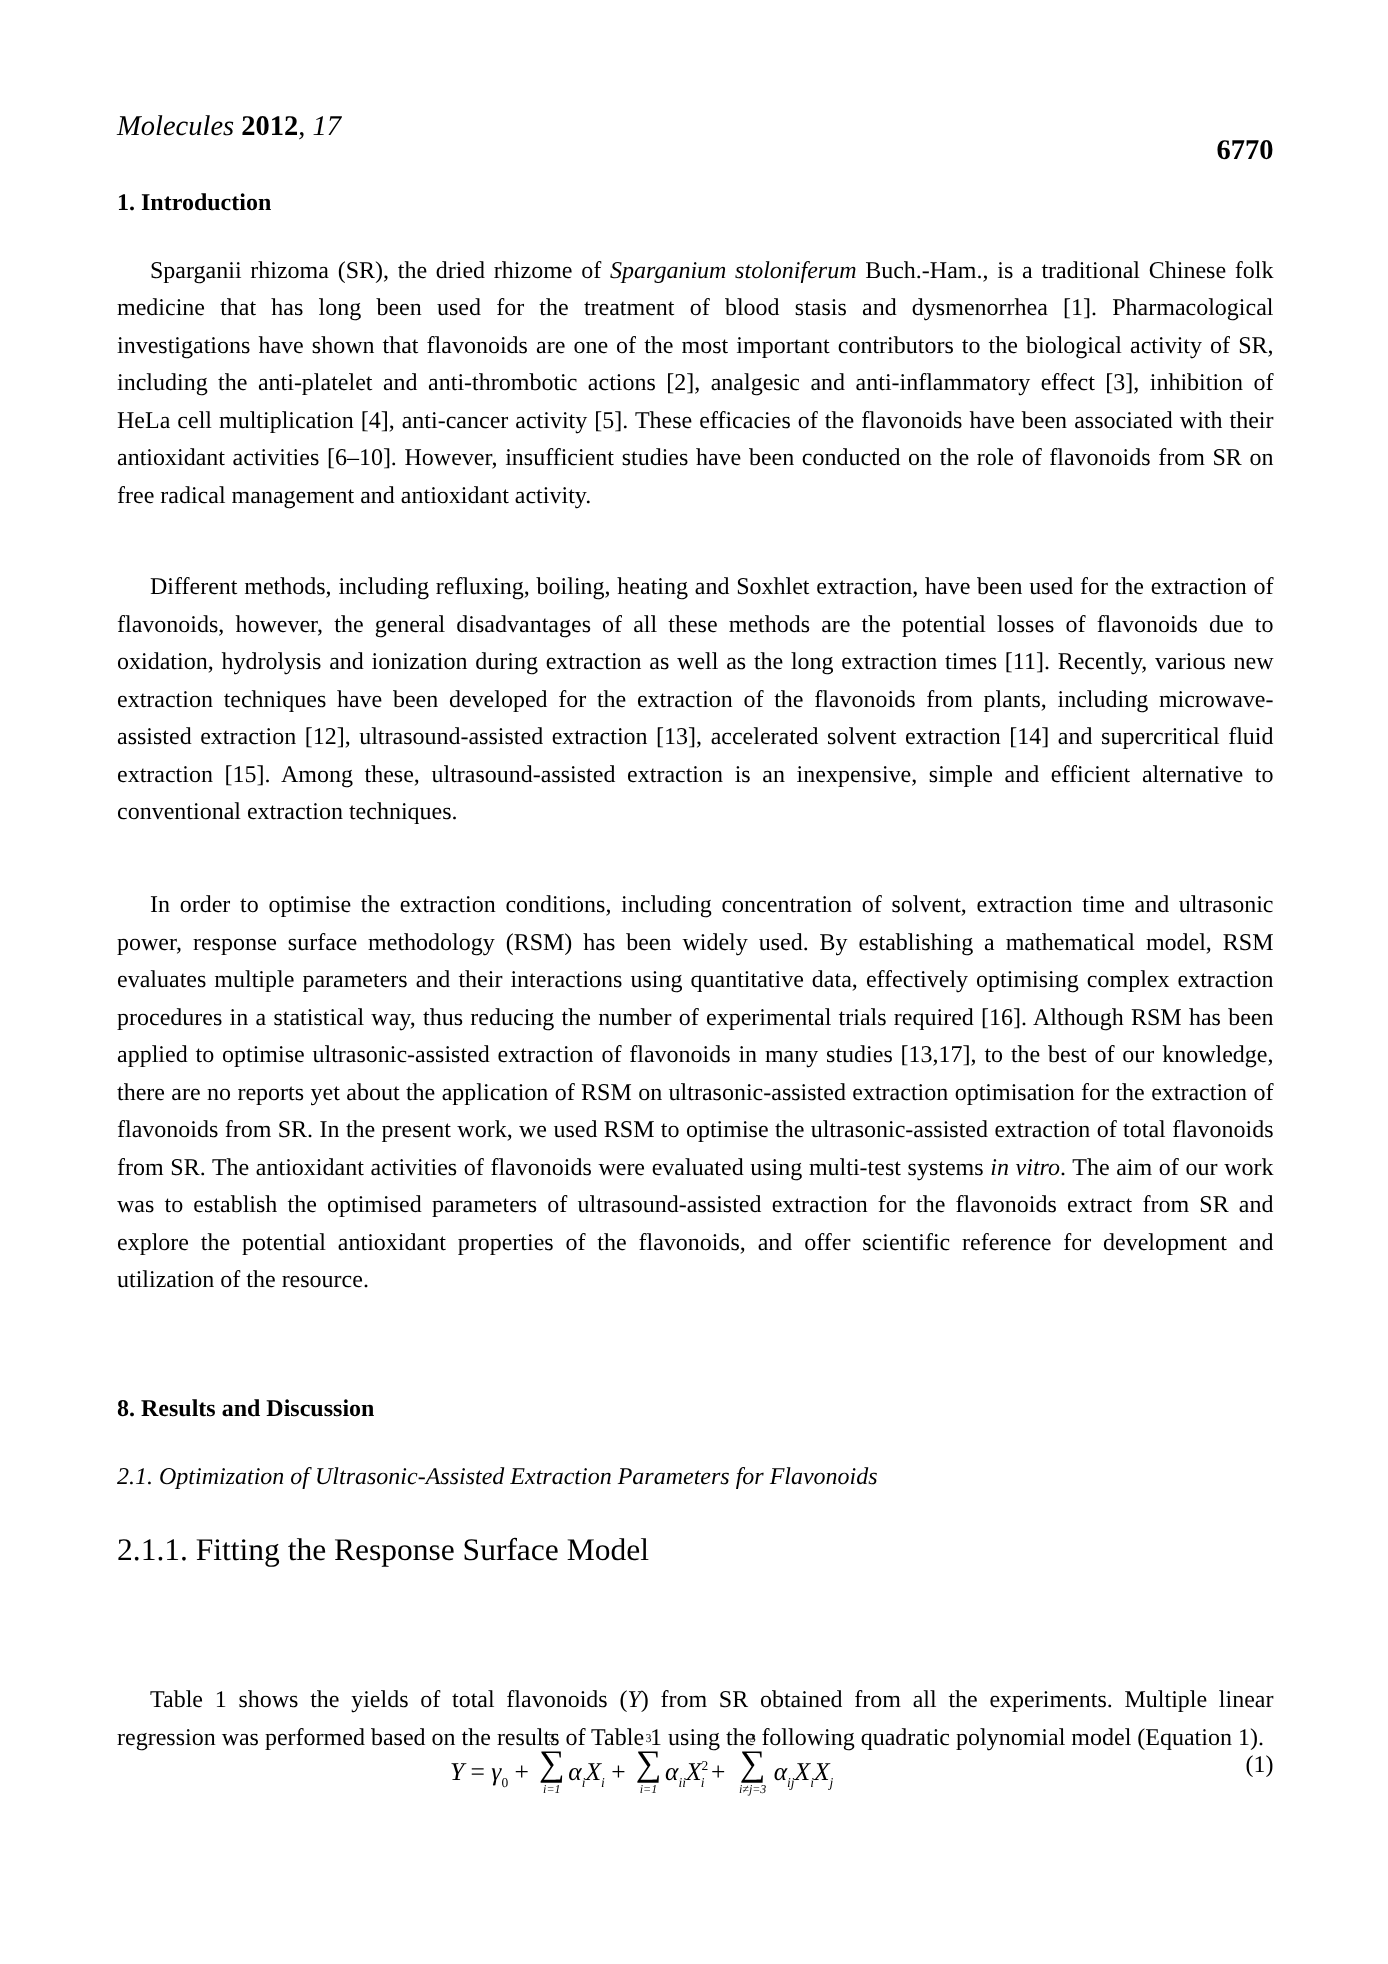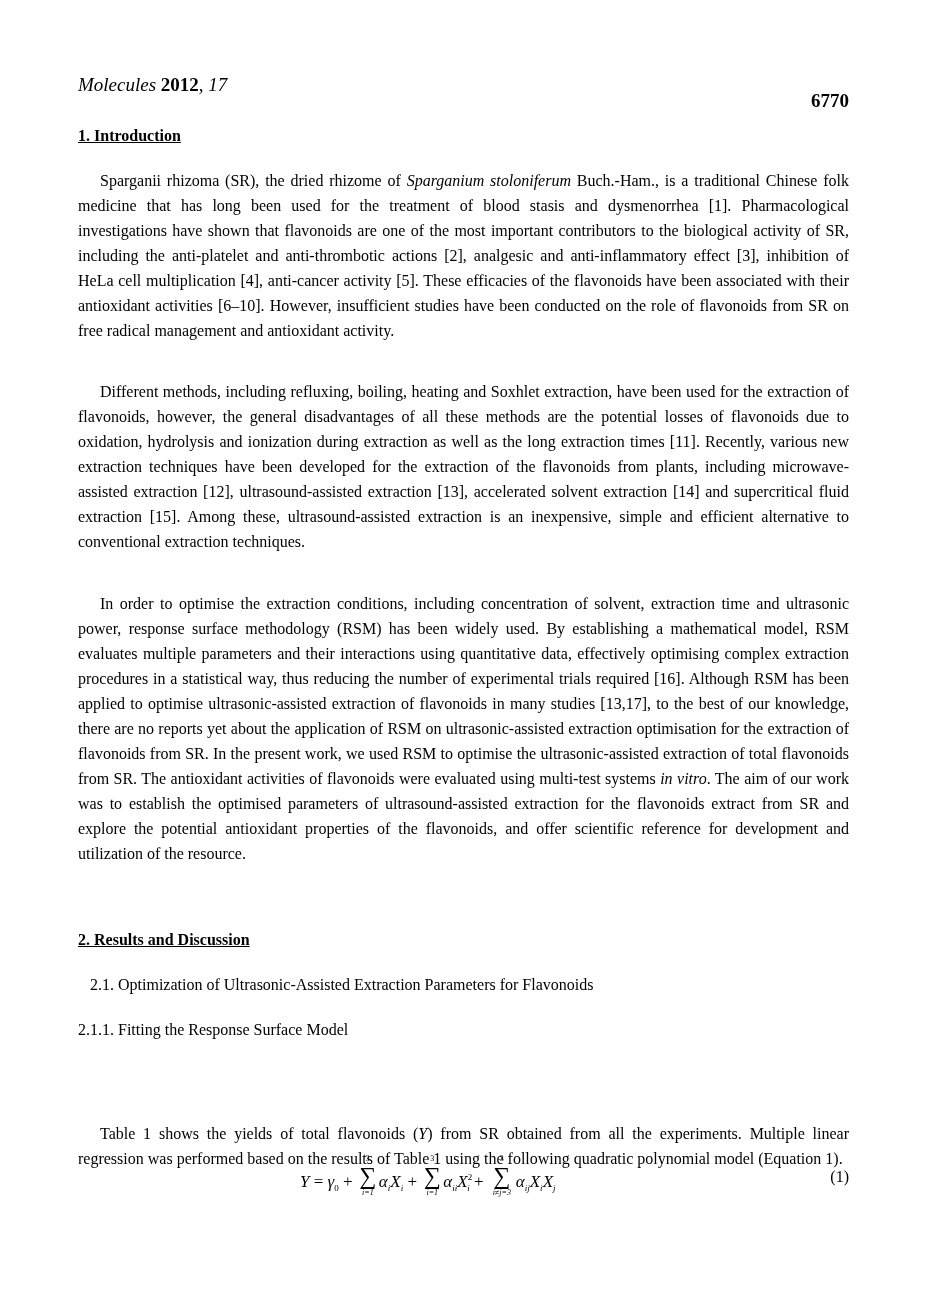--- a/index.html
+++ b/index.html
@@ -2,23 +2,23 @@
 <html><head>
 <meta charset="utf-8">
 <style>
   html, body { margin: 0; padding: 0; background: #ffffff; }
   body { width: 925px; height: 1309px; position: relative; overflow: hidden;
          font-family: "Liberation Serif", "DejaVu Serif", serif; color: #000; }
   .page { position: absolute; left: 78px; top: 0; width: 771px; }
   .header { position: absolute; top: 74px; left: 0; width: 771px; height: 20px; font-size: 19px; }
   .header .journal { position: absolute; left: 0; top: 0; }
   .header .pagenum { position: absolute; right: 0; top: 16px; font-weight: bold; }
-  .h1 { position: absolute; left: 0; font-size: 16px; font-weight: bold; text-decoration: underline; }
-  .h2 { position: absolute; left: 12px; font-size: 16px; }
-  .h3 { position: absolute; left: 0; font-size: 16px; }
+  .h1 { position: absolute; left: 0; font-size: 16px; font-weight: bold; }
+  .h2 { position: absolute; left: 0; font-size: 16px; font-style: italic; }
+  .h3 { position: absolute; left: 0; font-size: 21px; }
   .para { position: absolute; left: 0; width: 771px; font-size: 16px; line-height: 25px;
           text-align: justify; text-indent: 22px; margin: 0; }
   .para i { font-style: italic; }
   .equation { position: absolute; top: 1150px; left: 0; width: 771px; height: 50px; }
   .eq-body { position: absolute; left: 222px; top: 0; height: 50px; font-size: 17px; }
   .eq-num { position: absolute; right: 0; top: 18px; font-size: 16px; }
   .sum { display: inline-block; position: relative; text-align: center; width: 22px; vertical-align: middle; }
   .sum .top { position: absolute; top: -2px; left: 0; width: 100%; font-size: 8px; }
   .sum .sig { display: block; font-size: 24px; line-height: 24px; margin-top: 8px; }
   .sum .bot { display: block; font-size: 8px; line-height: 10px; }
@@ -36,21 +36,21 @@
   </div>
 
   <div class="h1" style="top:127px;">1. Introduction</div>
 
   <p class="para" style="top:168px;"><span>Sparganii rhizoma (SR), the dried rhizome of </span><i>Sparganium stoloniferum</i><span> Buch.-Ham., is a traditional Chinese folk medicine that has long been used for the treatment of blood stasis and dysmenorrhea [1]. Pharmacological investigations have shown that flavonoids are one of the most important contributors to the biological activity of SR, including the anti-platelet and anti-thrombotic actions [2], analgesic and anti-inflammatory effect [3], inhibition of HeLa cell multiplication [4], anti-cancer activity [5]. These efficacies of the flavonoids have been associated with their antioxidant activities [6–10]. However, insufficient studies have been conducted on the role of flavonoids from SR on free radical management and antioxidant activity.</span></p>
 
   <p class="para" style="top:379px;">Different methods, including refluxing, boiling, heating and Soxhlet extraction, have been used for the extraction of flavonoids, however, the general disadvantages of all these methods are the potential losses of flavonoids due to oxidation, hydrolysis and ionization during extraction as well as the long extraction times [11]. Recently, various new extraction techniques have been developed for the extraction of the flavonoids from plants, including microwave-assisted extraction [12], ultrasound-assisted extraction [13], accelerated solvent extraction [14] and supercritical fluid extraction [15]. Among these, ultrasound-assisted extraction is an inexpensive, simple and efficient alternative to conventional extraction techniques.</p>
 
   <p class="para" style="top:591px;"><span>In order to optimise the extraction conditions, including concentration of solvent, extraction time and ultrasonic power, response surface methodology (RSM) has been widely used. By establishing a mathematical model, RSM evaluates multiple parameters and their interactions using quantitative data, effectively optimising complex extraction procedures in a statistical way, thus reducing the number of experimental trials required [16]. Although RSM has been applied to optimise ultrasonic-assisted extraction of flavonoids in many studies [13,17], to the best of our knowledge, there are no reports yet about the application of RSM on ultrasonic-assisted extraction optimisation for the extraction of flavonoids from SR. In the present work, we used RSM to optimise the ultrasonic-assisted extraction of total flavonoids from SR. The antioxidant activities of flavonoids were evaluated using multi-test systems </span><i>in vitro</i><span>. The aim of our work was to establish the optimised parameters of ultrasound-assisted extraction for the flavonoids extract from SR and explore the potential antioxidant properties of the flavonoids, and offer scientific reference for development and utilization of the resource.</span></p>
 
-  <div class="h1" style="top:931px;">2. Results and Discussion</div>
+  <div class="h1" style="top:931px;">8. Results and Discussion</div>
 
   <div class="h2" style="top:976px;">2.1. Optimization of Ultrasonic-Assisted Extraction Parameters for Flavonoids</div>
 
   <div class="h3" style="top:1021px;">2.1.1. Fitting the Response Surface Model</div>
 
   <p class="para" style="top:1121px;"><span>Table 1 shows the yields of total flavonoids (</span><i>Y</i><span>) from SR obtained from all the experiments. Multiple linear regression was performed based on the results of Table 1 using the following quadratic polynomial model (Equation 1).</span></p>
 
   <div class="equation">
     <div class="eq-body">
       <span class="eq-line">

